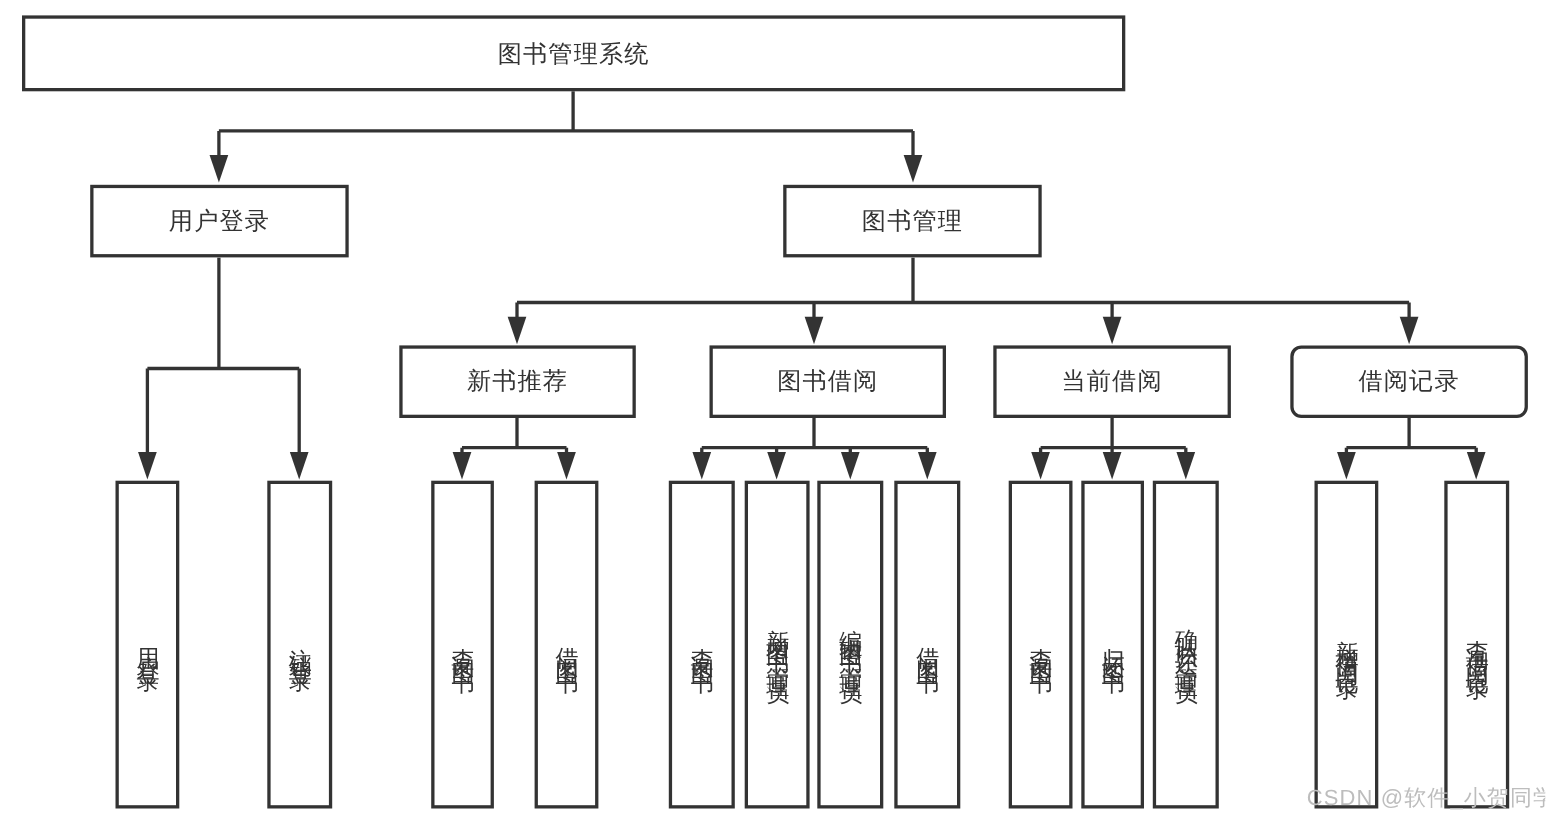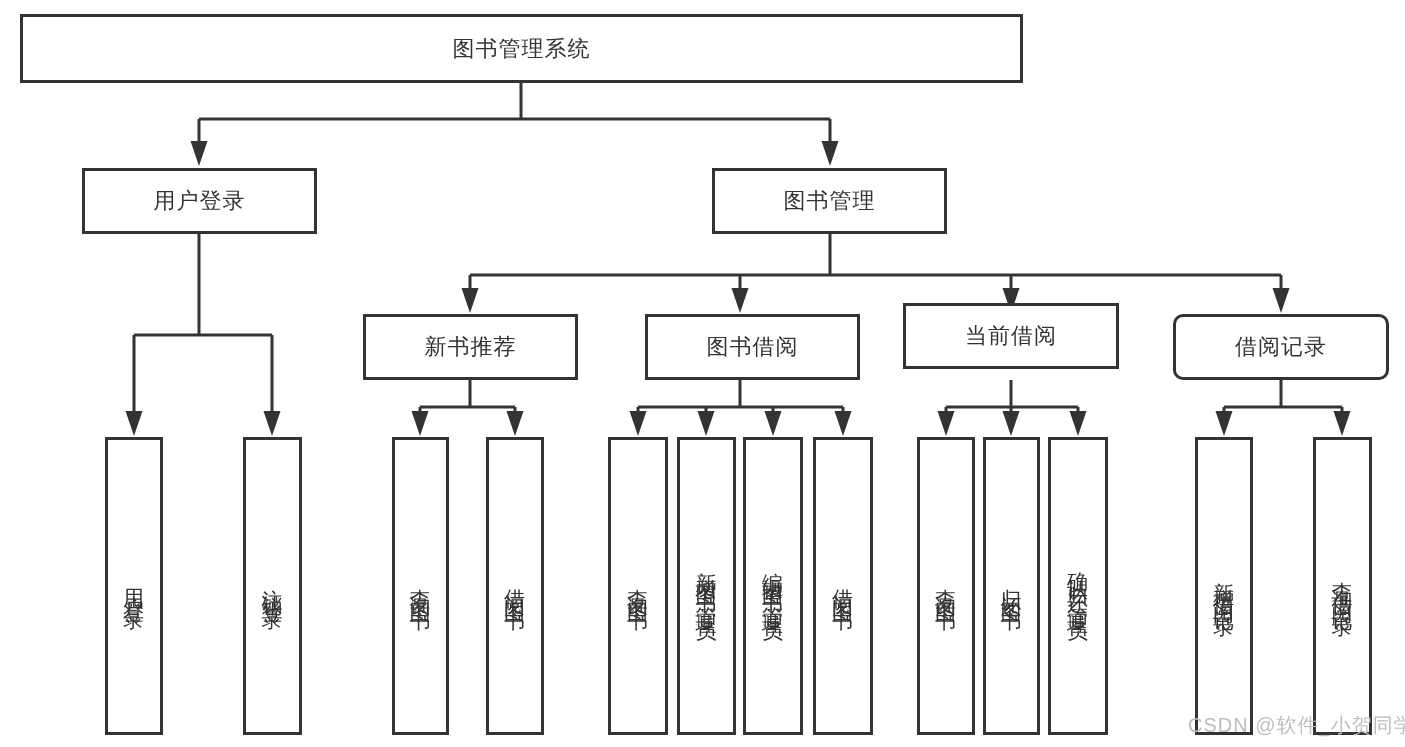--- a/index.html
+++ b/index.html
@@ -75,21 +75,21 @@
   <div class="hbox" style="left:363px;top:314px;width:215px;height:66px;">
     <span>新书推荐</span>
   </div>
 
   <div class="hbox" style="left:712px;top:168px;width:235px;height:66px;">
     <span>图书管理</span>
   </div>
   <div class="hbox" style="left:633px;top:314px;width:215px;height:66px;margin-left:12px;">
     <span>图书借阅</span>
   </div>
-  <div class="hbox" style="left:903px;top:303px;width:216px;height:66px;">
+  <div class="hbox" style="left:903px;top:314px;width:216px;height:66px;">
     <span>当前借阅</span>
   </div>
   <div class="hbox" style="left:1173px;top:314px;width:216px;height:66px;border-radius:10px;">
     <span>借阅记录</span>
   </div>
 
   <div class="vbox" style="left:105px;width:58px;">
     <span>用户登录</span>
   </div>
   <div class="vbox" style="left:243px;width:59px;">

